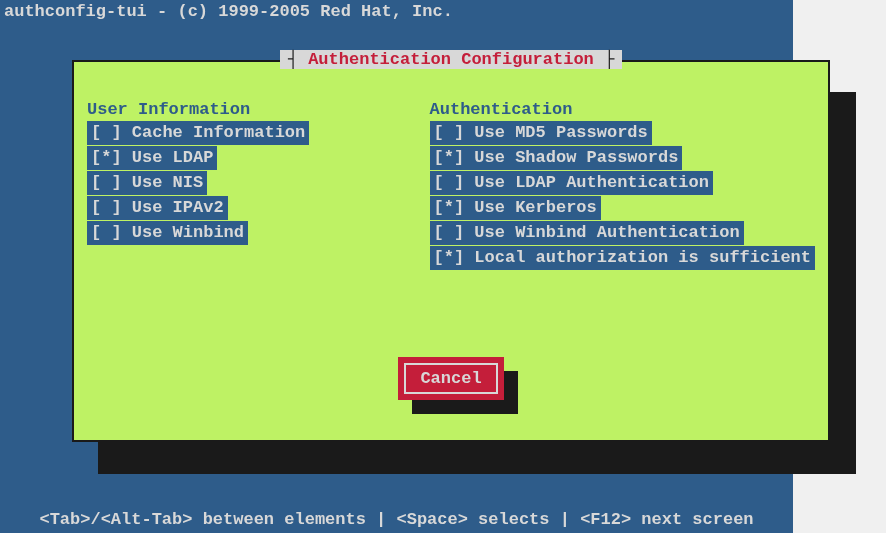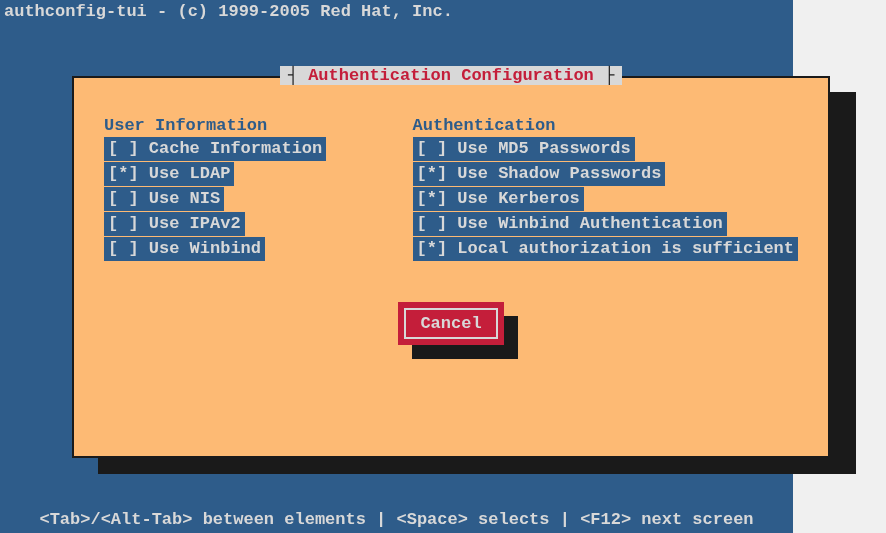--- a/index.html
+++ b/index.html
@@ -26,27 +26,27 @@
 .dialog-shadow {
   position: absolute;
   top: 92px;
   left: 98px;
   width: 758px;
   height: 382px;
   background: #1a1a1a;
 }
 .dialog {
   position: absolute;
-  top: 76px;
+  top: 60px;
   left: 72px;
   width: 758px;
   height: 382px;
-  background: #fdba74;
+  background: #bef264;
   border: 2px solid #1a1a1a;
-  padding: 8px 30px;
+  padding: 8px 13px;
 }
 .dialog-title-wrap {
   position: absolute;
   top: -12px;
   left: 0;
   width: 100%;
   text-align: center;
 }
 .dialog-title {
   display: inline-block;
@@ -75,20 +75,21 @@
 }
 .row { line-height: 22px; }
 .buttons {
   display: flex;
   justify-content: space-around;
   margin-top: 40px;
   padding: 0 80px;
 }
 .btn-shadow {
   position: relative;
+  margin-top: 46px;
 }
 .btn-shadow::after {
   content: "";
   position: absolute;
   top: 14px;
   left: 14px;
   width: 100%;
   height: 100%;
   background: #1a1a1a;
   z-index: 0;
@@ -137,20 +138,21 @@
             <div class="row"><span class="checkbox-item">[ ] Use NIS</span></div>
             <div class="row"><span class="checkbox-item">[ ] Use IPAv2</span></div>
             <div class="row"><span class="checkbox-item">[ ] Use Winbind</span></div>
           </div>
       </div>
       <div class="col">
         <div class="section-head">Authentication</div>
         <div id="right-list">
             <div class="row"><span class="checkbox-item">[ ] Use MD5 Passwords</span></div>
             <div class="row"><span class="checkbox-item">[*] Use Shadow Passwords</span></div>
+            <div class="row"><span class="checkbox-item">[ ] Use LDAP Authentication</span></div>
             <div class="row"><span class="checkbox-item">[*] Use Kerberos</span></div>
             <div class="row"><span class="checkbox-item">[ ] Use Winbind Authentication</span></div>
             <div class="row"><span class="checkbox-item">[*] Local authorization is sufficient</span></div>
           </div>
       </div>
     </div>
 
     <div class="buttons">
       <div class="btn-shadow">
         <div class="btn">

